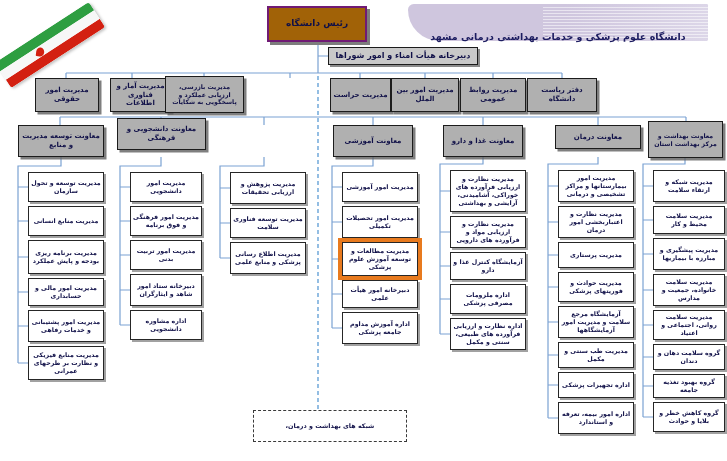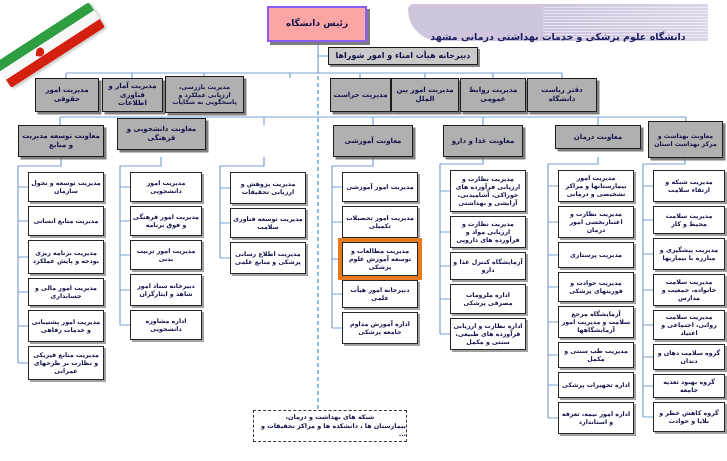--- a/index.html
+++ b/index.html
@@ -2,21 +2,21 @@
 <html lang="fa"><head>
 <meta charset="utf-8">
 <style>
   html,body{margin:0;padding:0;}
   body{background:#fff;font-family:"DejaVu Sans",sans-serif;}
   #stage{position:relative;width:727px;height:461px;background:#fff;overflow:hidden;}
   svg.lines{position:absolute;left:0;top:0;z-index:0;}
   .box{position:absolute;box-sizing:border-box;display:flex;align-items:center;justify-content:center;
        text-align:center;direction:rtl;font-weight:bold;color:#101048;line-height:1.25;z-index:2;padding:1px 2px;}
   .gbox{background:#b0b0b0;border:1.6px solid #1c1c1c;box-shadow:2.5px 2.5px 0 rgba(95,95,95,.8);font-size:7px;}
-  .president{background:#fca5a5;border:2px solid #8b5cf6;box-shadow:3px 3px 0 #7d7d7d;font-size:9px;}
+  .president{background:#a16207;border:2px solid #701a75;box-shadow:3px 3px 0 #7d7d7d;font-size:9px;}
   .secretariat{background:#c9c9c9;border:1.5px solid #1c1c1c;box-shadow:2px 2px 0 #8b8b8b;font-size:8px;}
   .wbox{background:#fff;border:1.3px solid #262626;box-shadow:2px 2px 0 rgba(110,110,110,.65);font-size:6.3px;}
   .highlight{outline:4px solid #e87a1e;outline-offset:0;z-index:3;}
   .small{font-size:6.2px;}
   .header-banner{position:absolute;left:408px;top:4px;width:300px;height:37px;box-sizing:border-box;
        background:linear-gradient(90deg,#cfc6de 0%,#cfc6de 52%,#dcd6e8 100%);
        border-radius:10px 2px 2px 55px;display:flex;align-items:center;justify-content:center;
        direction:rtl;font-weight:bold;font-size:9.5px;color:#1c1c60;z-index:2;}
   .header-banner .stripes{position:absolute;right:0;top:3px;bottom:3px;width:55%;
        background:repeating-linear-gradient(180deg,rgba(255,255,255,.55) 0 1px,transparent 1px 3px);
@@ -65,21 +65,21 @@
 
   <div class="header-banner">
     <div class="stripes"></div>
     <span>دانشگاه علوم پزشکی و خدمات بهداشتی درمانی مشهد</span>
   </div>
 
   <div class="box president" style="left:267px;top:6px;width:100px;height:36px">رئیس دانشگاه</div>
   <div class="box secretariat" style="left:328px;top:47px;width:150px;height:18px">دبیرخانه هیأت امناء و امور شوراها</div>
 
   <div class="box gbox" style="left:35px;top:78px;width:64px;height:34px">مدیریت امور حقوقی</div>
-  <div class="box gbox" style="left:102px;top:78px;width:61px;height:34px">مدیریت آمار و فناوری اطلاعات</div>
+  <div class="box gbox" style="left:110px;top:78px;width:61px;height:34px">مدیریت آمار و فناوری اطلاعات</div>
   <div class="box gbox small" style="left:165px;top:76px;width:79px;height:37px">مدیریت بازرسی، ارزیابی عملکرد و پاسخگویی به شکایات</div>
   <div class="box gbox" style="left:330px;top:78px;width:61px;height:34px">مدیریت حراست</div>
   <div class="box gbox" style="left:391px;top:78px;width:68px;height:34px">مدیریت امور بین الملل</div>
   <div class="box gbox" style="left:460px;top:78px;width:66px;height:34px">مدیریت روابط عمومی</div>
   <div class="box gbox" style="left:527px;top:78px;width:70px;height:34px">دفتر ریاست دانشگاه</div>
 
   <div class="box gbox" style="left:18px;top:125px;width:86px;height:32px">معاونت توسعه مدیریت و منابع</div>
   <div class="box gbox" style="left:117px;top:118px;width:89px;height:32px">معاونت دانشجویی و فرهنگی</div>
   <div class="box gbox" style="left:333px;top:125px;width:80px;height:32px">معاونت آموزشی</div>
   <div class="box gbox" style="left:443px;top:125px;width:80px;height:32px">معاونت غذا و دارو</div>
@@ -128,16 +128,15 @@
   <div class="box wbox" style="left:653px;top:206px;width:72px;height:28px">مدیریت سلامت محیط و کار</div>
   <div class="box wbox" style="left:653px;top:238px;width:72px;height:32px">مدیریت پیشگیری و مبارزه با بیماریها</div>
   <div class="box wbox" style="left:653px;top:274px;width:72px;height:32px">مدیریت سلامت خانواده، جمعیت و مدارس</div>
   <div class="box wbox" style="left:653px;top:310px;width:72px;height:30px">مدیریت سلامت روانی، اجتماعی و اعتیاد</div>
   <div class="box wbox" style="left:653px;top:344px;width:72px;height:26px">گروه سلامت دهان و دندان</div>
   <div class="box wbox" style="left:653px;top:374px;width:72px;height:24px">گروه بهبود تغذیه جامعه</div>
   <div class="box wbox" style="left:653px;top:402px;width:72px;height:30px">گروه کاهش خطر و بلایا و حوادث</div>
 
   <div class="note">
     <span>شبکه های بهداشت و درمان،</span>
-    <span>بیمارستان ها ، دانشکده ها و مراکز تحقیقات و ...</span>
   </div>
 
 </div>
 
 </body></html>

